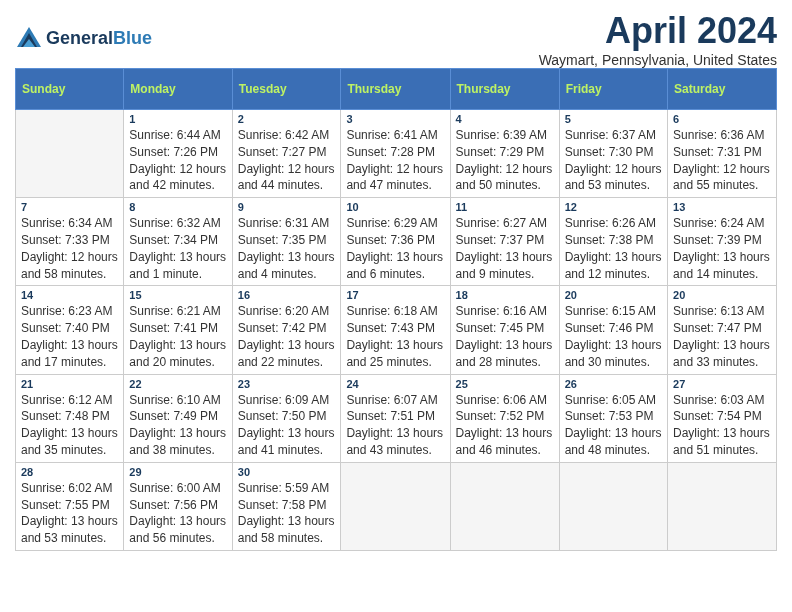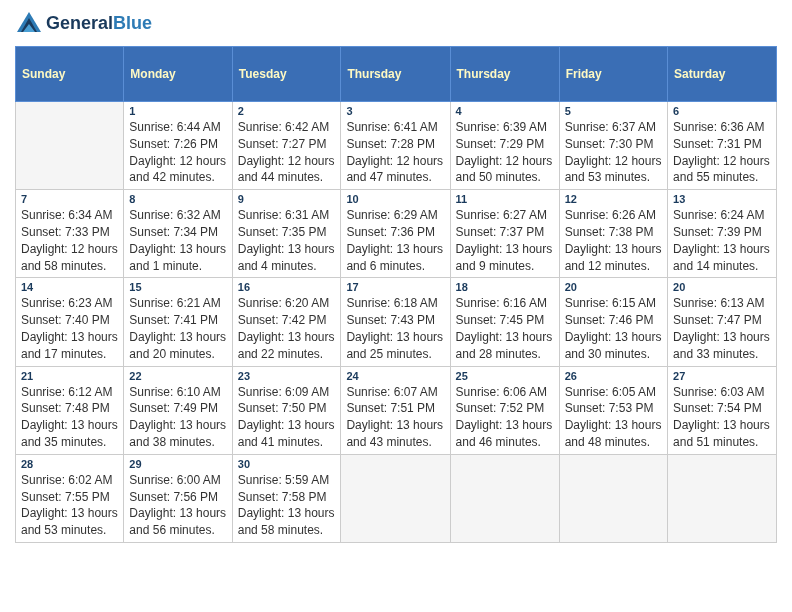--- a/index.html
+++ b/index.html
@@ -12,21 +12,20 @@
     }
     .page {
       width: 792px;
       height: 612px;
       padding: 10px 15px;
     }
     .header {
       display: flex;
       justify-content: space-between;
       align-items: center;
-      margin-bottom: 8px;
     }
     .logo {
       display: flex;
       align-items: center;
     }
     .logo-text {
       font-size: 18px;
       font-weight: bold;
       line-height: 1.1;
     }
@@ -49,23 +48,23 @@
       font-size: 14px;
       color: #333;
     }
     .calendar {
       width: 100%;
       border-collapse: collapse;
       font-size: 10px;
     }
     .calendar th {
       background-color: #3a6eb5;
-      color: #fef9c3;
+      color: #bef264;
       text-align: left;
-      padding: 20px 6px;
+      padding: 13px 6px;
       font-size: 12px;
       font-weight: bold;
       border: 1px solid #5a8ed5;
     }
     .calendar td {
       border: 1px solid #ccc;
       vertical-align: top;
       padding: 3px 5px;
       width: 113px;
       height: 78px;
@@ -93,20 +92,24 @@
   <div class="header">
     <div class="logo">
       <svg class="logo-icon" viewBox="0 0 28 28">
         <polygon points="14,2 26,22 2,22" fill="#2e7bb5"></polygon>
         <polygon points="14,8 22,22 6,22" fill="#1a3a5c"></polygon>
         <polygon points="14,14 20,22 8,22" fill="#4a9fd4"></polygon>
       </svg>
       <div>
         <div class="logo-text"><span class="logo-general">General</span><span class="logo-blue">Blue</span></div>
       </div>
+    </div>
+    <div class="title-block">
+      <div class="month-title">April 2024</div>
+      <div class="location">Waymart, Pennsylvania, United States</div>
     </div>
   </div>
 
   <table class="calendar">
     <thead>
       <tr>
         <th>Sunday</th>
         <th>Monday</th>
         <th>Tuesday</th>
         <th>Thursday</th>

